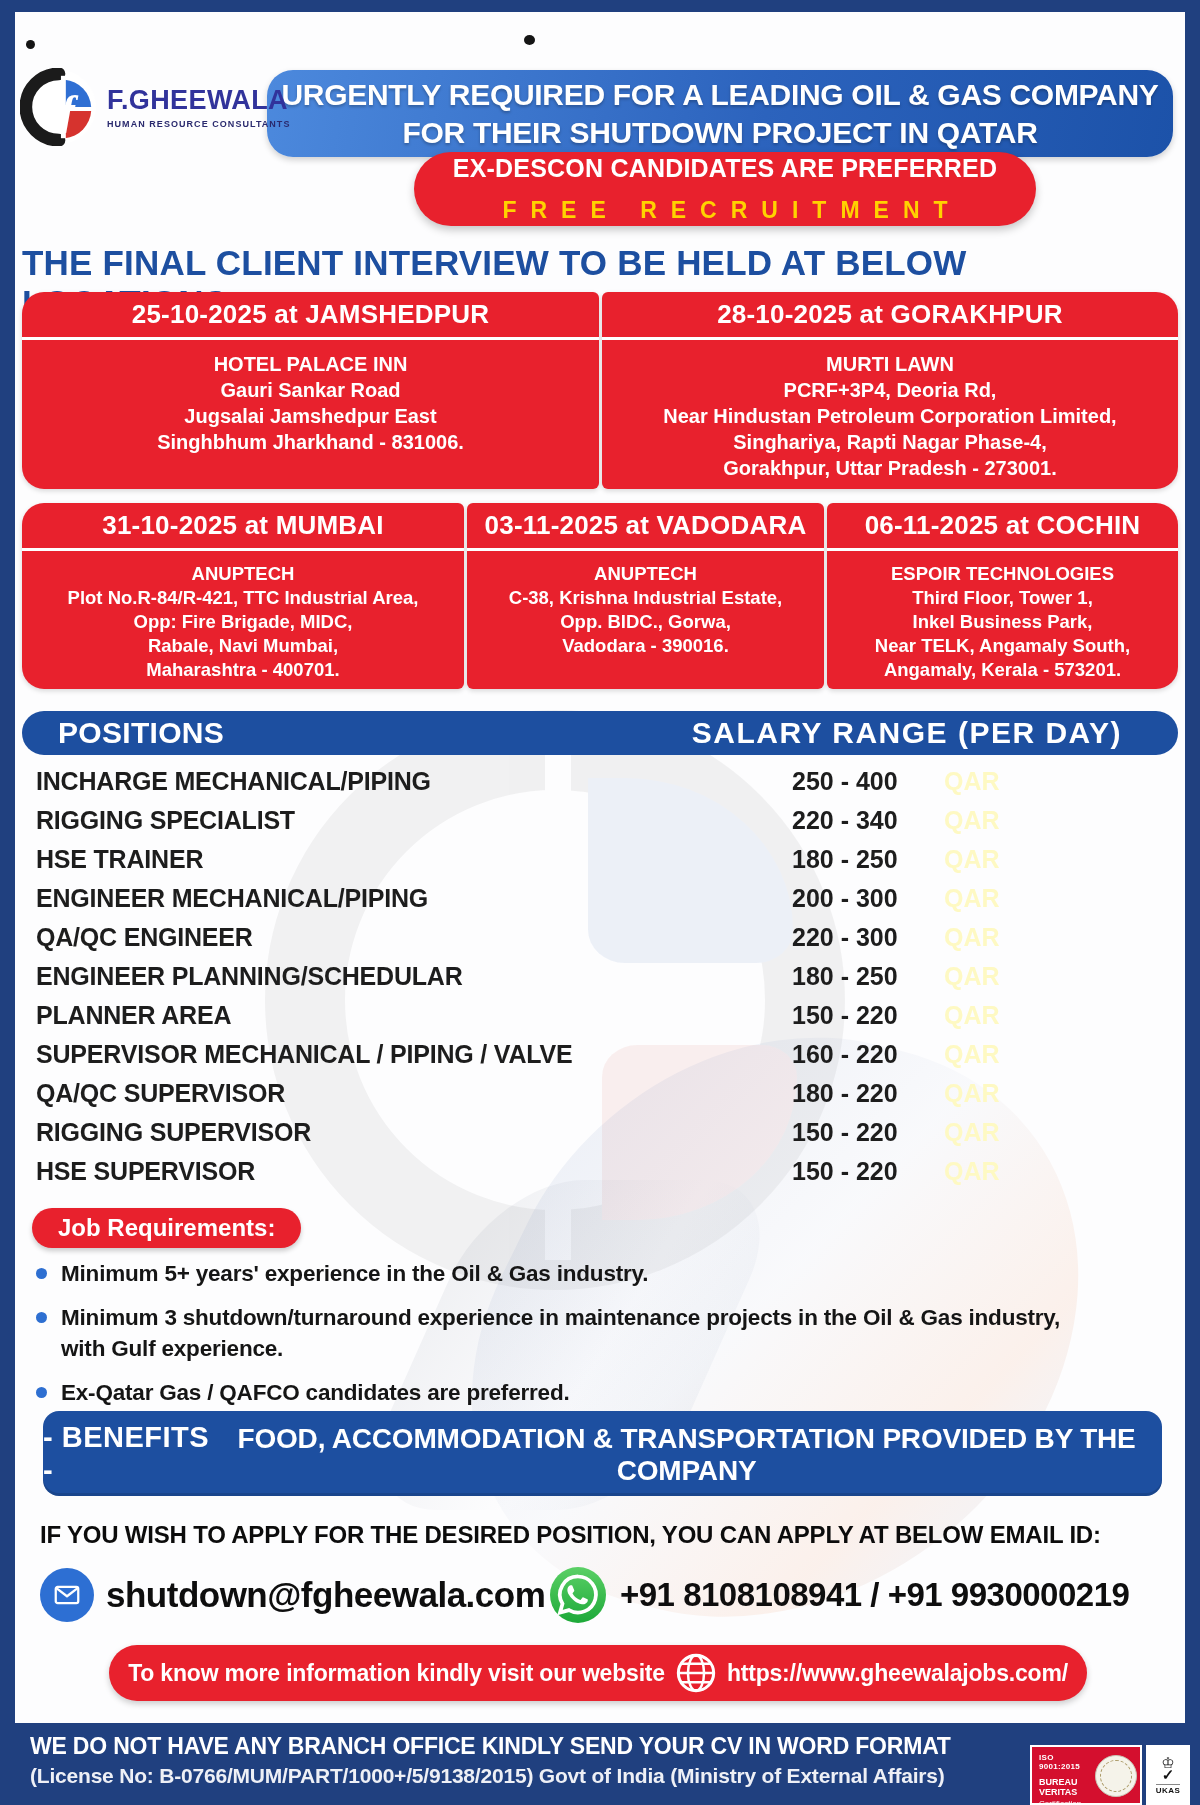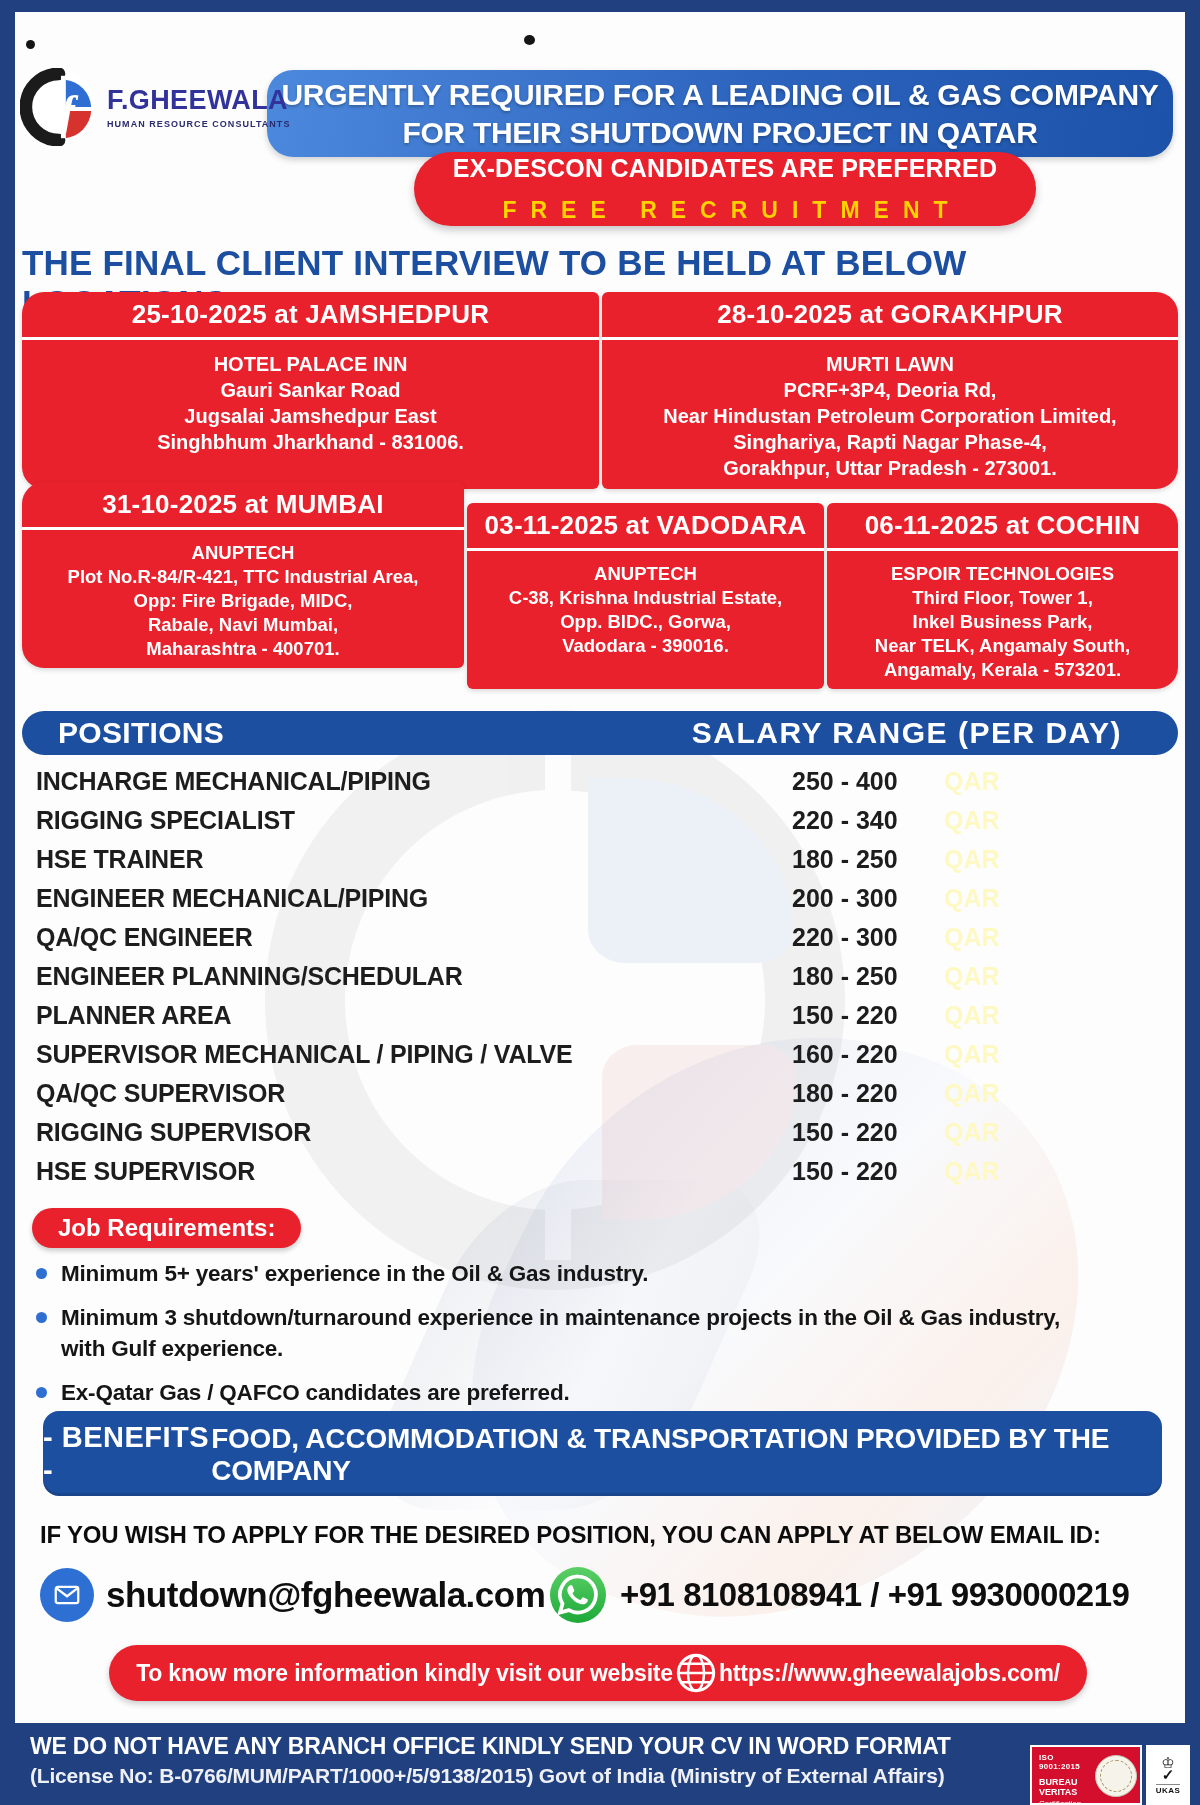--- a/index.html
+++ b/index.html
@@ -45,21 +45,21 @@
 
   
   .loc-box{position:absolute;background:#e8212d;color:#fff;z-index:2;box-shadow:0 2px 5px rgba(0,0,0,.15);}
   .loc-head{height:45px;display:flex;align-items:center;justify-content:center;font-size:26px;font-weight:bold;
         border-bottom:3px solid #fff;letter-spacing:.2px;}
   .loc-addr{text-align:center;font-weight:bold;white-space:pre-line;padding-top:11px;}
   .row1 .loc-addr{font-size:20px;line-height:26px;}
   .row2 .loc-addr{font-size:18.5px;line-height:24px;}
   #loc1{left:22px;top:292px;width:577px;height:197px;border-radius:22px 6px 6px 22px;}
   #loc2{left:602px;top:292px;width:576px;height:197px;border-radius:6px 22px 22px 6px;}
-  #loc3{left:22px;top:482px;width:442px;height:186px;border-radius:22px 6px 6px 22px;}
+  #loc3{left:22px;top:503px;width:442px;height:186px;border-radius:22px 6px 6px 22px;}
   #loc4{left:467px;top:503px;width:357px;height:186px;border-radius:6px;}
   #loc5{left:827px;top:503px;width:351px;height:186px;border-radius:6px 22px 22px 6px;}
 
   
   .pos-bar{position:absolute;left:22px;top:711px;width:1156px;height:44px;border-radius:24px;background:#1d4fa0;
         color:#fff;display:flex;align-items:center;z-index:2;}
   .pos-bar .left{font-size:30px;font-weight:bold;margin-left:36px;letter-spacing:.3px;}
   .pos-bar .right{font-size:30px;font-weight:bold;margin-left:auto;margin-right:56px;letter-spacing:1.5px;}
   .pos-table{position:absolute;left:22px;top:762px;width:1156px;z-index:2;}
   .pos-row{position:relative;height:39px;}
@@ -73,34 +73,34 @@
         color:#fff;font-size:24px;font-weight:bold;display:inline-flex;align-items:center;z-index:2;box-shadow:0 3px 5px rgba(0,0,0,.2);}
   .req-list{position:absolute;left:34px;top:1258px;width:1140px;z-index:2;}
   .req-item{display:flex;margin-bottom:13px;}
   .req-dot{flex:0 0 11px;width:11px;height:11px;border-radius:50%;background:#2e6fd1;margin:10px 14px 0 2px;}
   .req-text{font-size:22.5px;font-weight:bold;color:#151515;line-height:31px;white-space:pre-line;letter-spacing:-.2px;}
 
   
   .benefits{position:absolute;left:43px;top:1411px;width:1119px;height:85px;border-radius:16px;background:#1d4fa0;color:#fff;
         display:flex;flex-direction:row;align-items:center;justify-content:center;z-index:2;box-shadow:inset 0 -3px 0 rgba(0,0,0,.12);}
   .benefits .b1{font-size:29px;font-weight:bold;letter-spacing:.5px;}
-  .benefits .b2{font-size:28px;font-weight:bold;margin-top:3px;letter-spacing:-.2px;}
+  .benefits .b2{font-size:28px;font-weight:bold;margin-top:3px;letter-spacing:-.2px;text-align:center;}
 
   .apply-note{position:absolute;left:40px;top:1521px;font-size:24px;font-weight:bold;color:#0c0c0c;z-index:2;letter-spacing:-.2px;}
 
   
   .contact-row{position:absolute;left:40px;top:1565px;width:1140px;height:62px;z-index:2;}
   .mail-badge{position:absolute;left:0;top:3px;width:54px;height:54px;border-radius:50%;background:#2d6fd3;
         display:flex;align-items:center;justify-content:center;}
   .email{position:absolute;left:66px;top:0;font-size:35px;font-weight:bold;color:#0e0e0e;line-height:60px;letter-spacing:-.5px;}
   .wa-badge{position:absolute;left:508px;top:0;width:60px;height:60px;}
   .phones{position:absolute;left:580px;top:0;font-size:33px;font-weight:bold;color:#0e0e0e;line-height:60px;letter-spacing:-.5px;}
 
   .site-pill{position:absolute;left:109px;top:1645px;width:978px;height:56px;border-radius:28px;background:#e8212d;
-        display:flex;align-items:center;justify-content:center;gap:0;z-index:2;box-shadow:0 3px 6px rgba(0,0,0,.2);}
+        display:flex;align-items:center;justify-content:center;gap:8px;z-index:2;box-shadow:0 3px 6px rgba(0,0,0,.2);}
   .site-label,.site-url{font-size:23px;font-weight:bold;color:#fff;letter-spacing:-.2px;}
   .globe{width:46px;height:46px;flex:0 0 46px;}
 
   
   .footer{position:absolute;left:0;top:1723px;width:1200px;height:82px;background:#20407f;z-index:3;}
   .f1{position:absolute;left:30px;top:10px;font-size:23px;font-weight:bold;color:#fff;letter-spacing:-.2px;}
   .f2{position:absolute;left:30px;top:41px;font-size:21px;font-weight:bold;color:#eef0f6;letter-spacing:-.2px;}
   .badge-group{position:absolute;left:1030px;top:22px;display:flex;gap:4px;}
   .badge-bv{position:relative;width:112px;height:60px;background:#d40f2e;border:2px solid #fff;box-sizing:border-box;
         padding:6px 46px 0 7px;color:#fff;}

